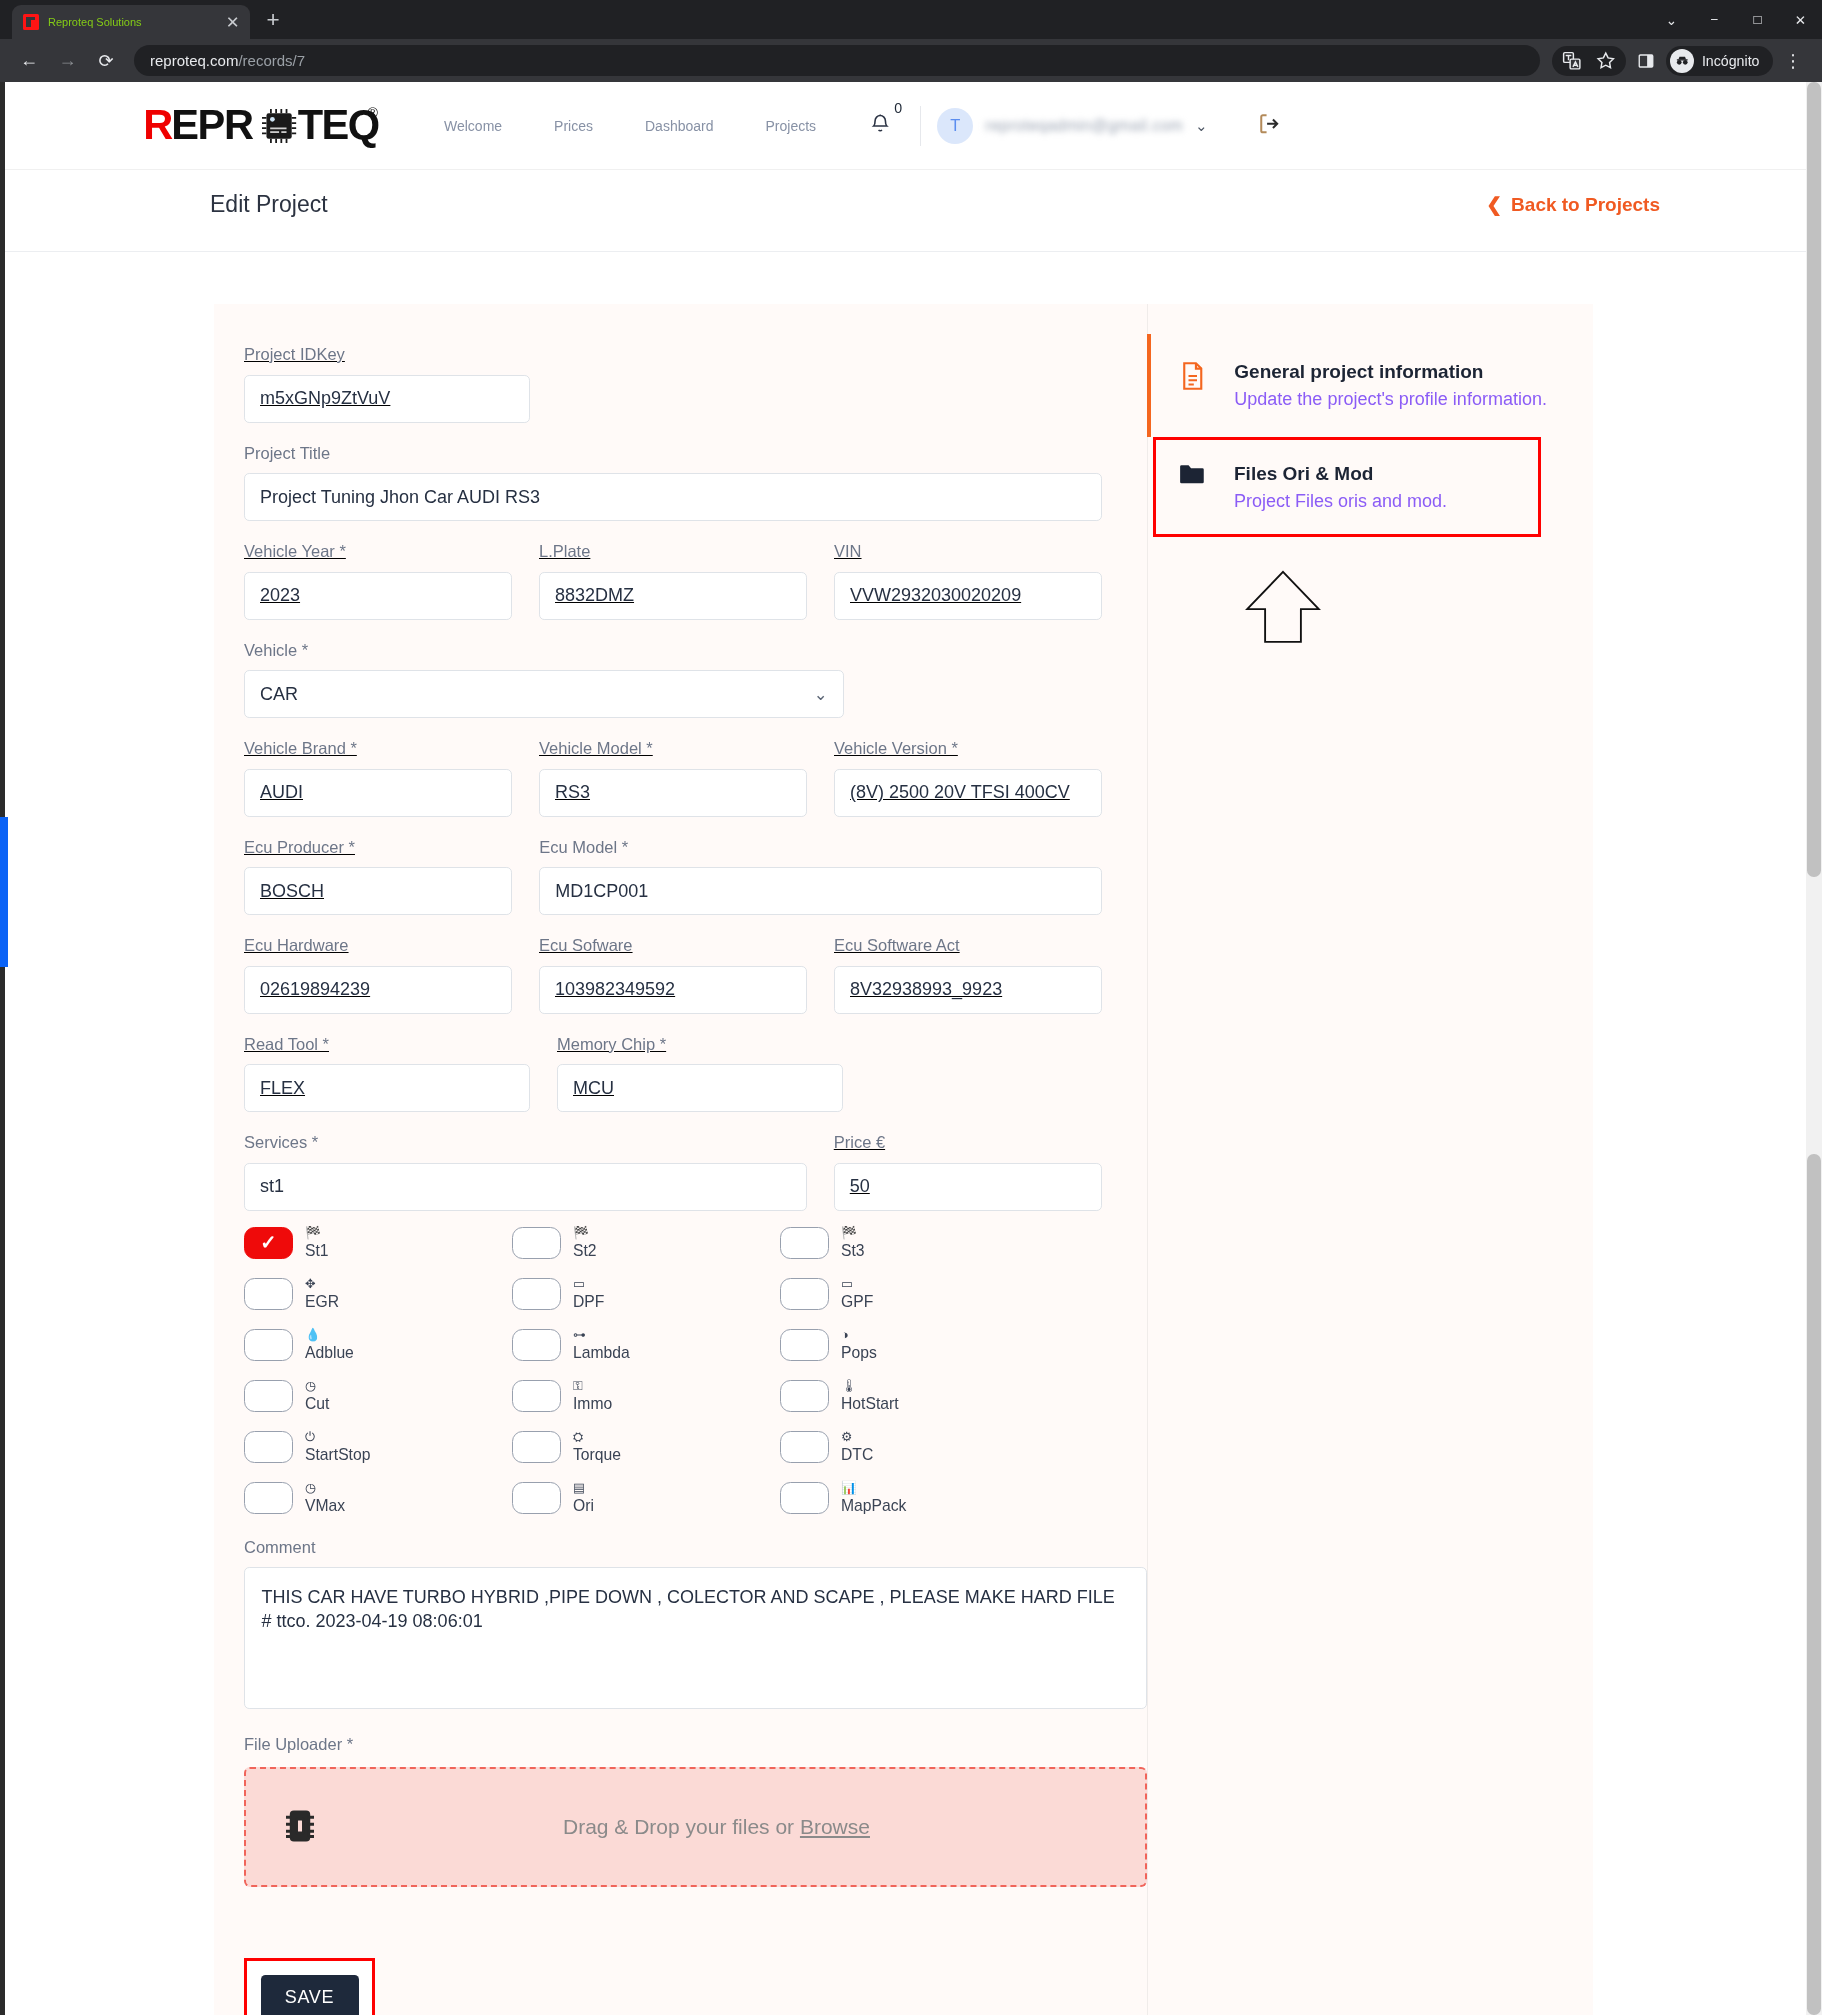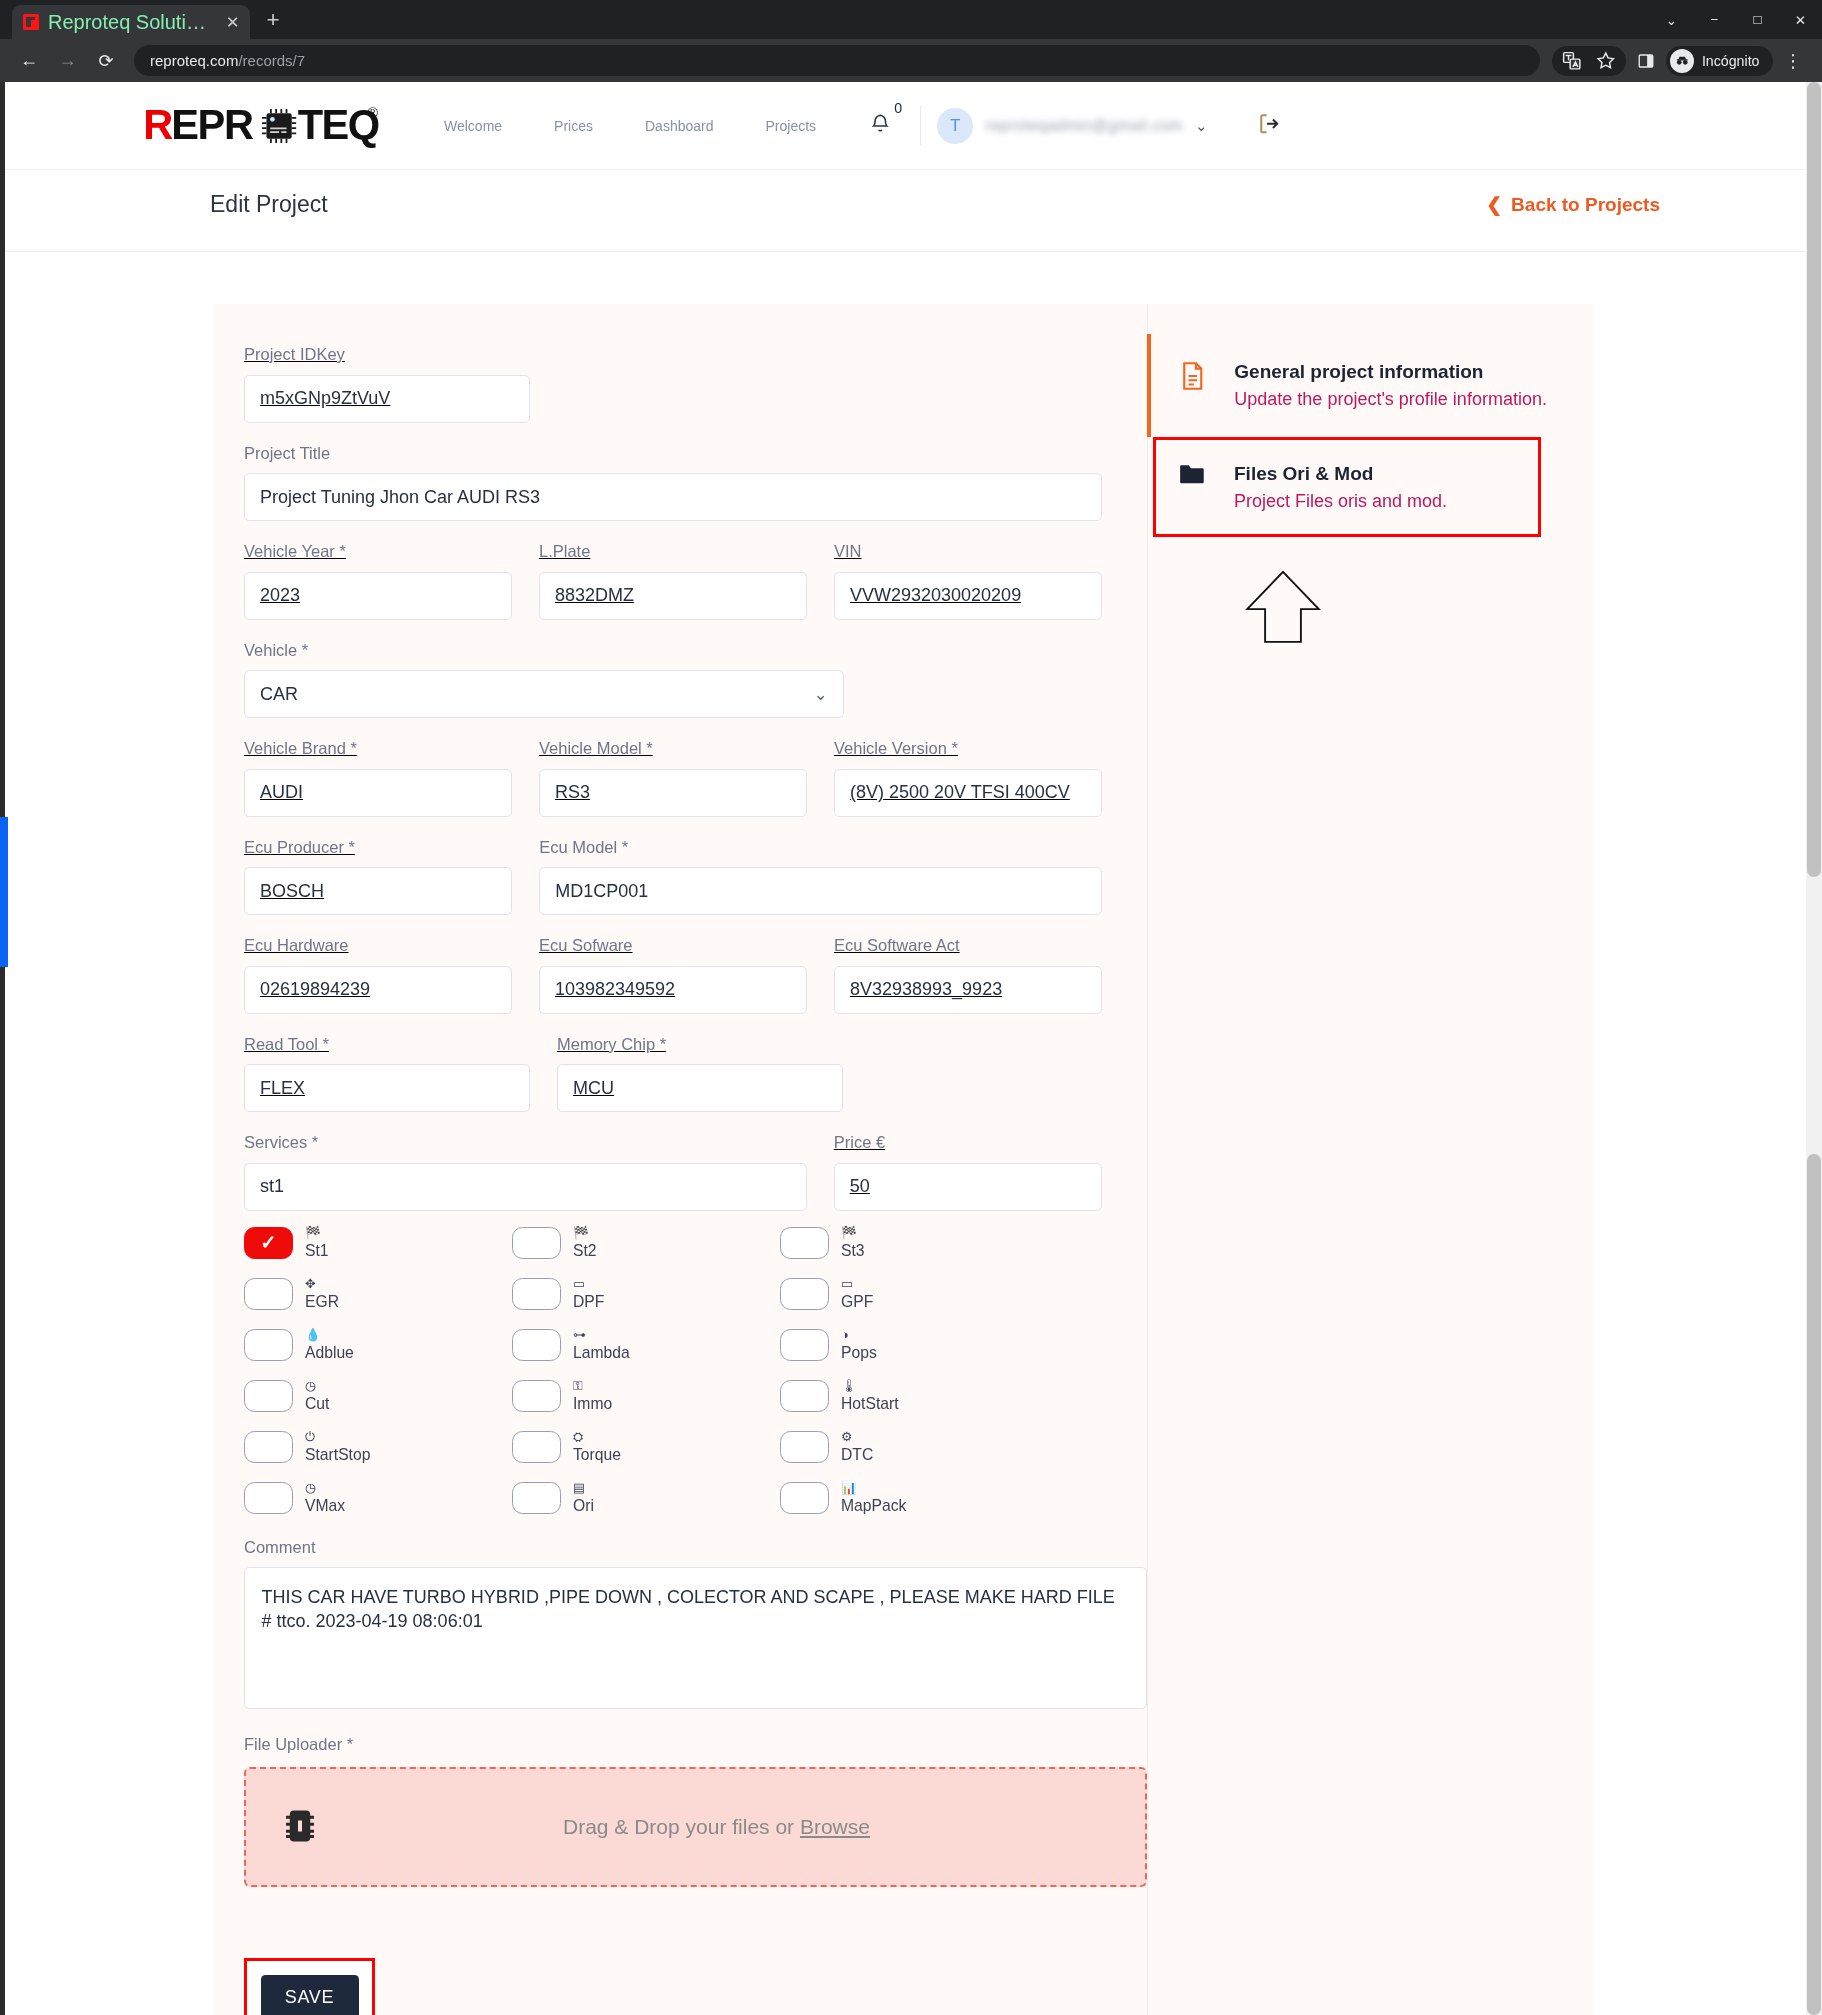--- a/index.html
+++ b/index.html
@@ -26,21 +26,21 @@
     width: 16.5px; height: 16.5px; background:#ff1414;
     border-radius: 1.5px; position: relative; flex: none;
   }
   .tab-favicon::before {
     content:""; position:absolute; left:3.7px; top:3px; width:4.5px; height:10.5px; background:#35363a;
   }
   .tab-favicon::after {
     content:""; position:absolute; left:8.2px; top:3px; width:4.5px; height:3.7px; background:#35363a;
   }
   .tab-title {
-    color:#86efac; font-size: 20px; white-space: nowrap;
+    color:#84cc16; font-size: 11px; white-space: nowrap;
     overflow: hidden; text-overflow: ellipsis; flex:1;
   }
   .tab-close { color:#c8cbcf; font-size: 16.5px; line-height: 1; cursor:pointer; }
   .newtab { color:#c8cbcf; font-size: 22.5px; margin-left: 16.5px; margin-bottom: 6px; cursor:pointer; }
   .win-controls {
     position:absolute; right: 0; top: 0; height: 39px;
     display:flex; align-items:center; gap: 0; color:#e8eaed;
   }
   .win-controls > div { width: 43px; text-align:center; font-size: 13.5px; cursor:pointer; }
 
@@ -173,21 +173,21 @@
     border:none; border-radius: 4.5px; height: 46px; width: 100%;
     cursor:pointer; font-family:"Liberation Sans", sans-serif;
   }
 
   
   .side-item { display:flex; align-items:flex-start; gap: 26px; padding: 27px 25.5px; position:relative; cursor:pointer; }
   .side-item.active { border-left: 4.5px solid #f4661f; margin-left: -0.7px; }
   .side-item.boxed { border: 3px solid #ff0000; margin: 0 52px 0 4.5px; padding: 22.5px 21px; }
   .side-ico { width: 31.5px; flex:none; display:flex; align-items:center; justify-content:center; }
   .side-title { font-size: 19px; color:#1c2434; font-weight: 600; margin-bottom: 6px; }
-  .side-desc { font-size: 18px; color:#be185d; }
+  .side-desc { font-size: 18px; color:#8b5cf6; }
   .arrow-anno { margin: 30px 0 0 94px; }
 
   
   .vscroll {
     position:absolute; right: 0; top: 82px; width: 16.5px; height: 1933px;
     background:#f1f1f1;
   }
   .vthumb { position:absolute; top: 0; left: 1.5px; width: 13.5px; height: 795px; background:#c1c1c1; border-radius:6.7px; }
   .vthumb2 { position:absolute; top: 1072px; left: 1.5px; width: 13.5px; height: 861px; background:#c1c1c1; border-radius:6.7px; }
   .left-edge { position:absolute; left:0; top:82px; width:5.2px; height: 1933px; background:#2b2b2b; }

